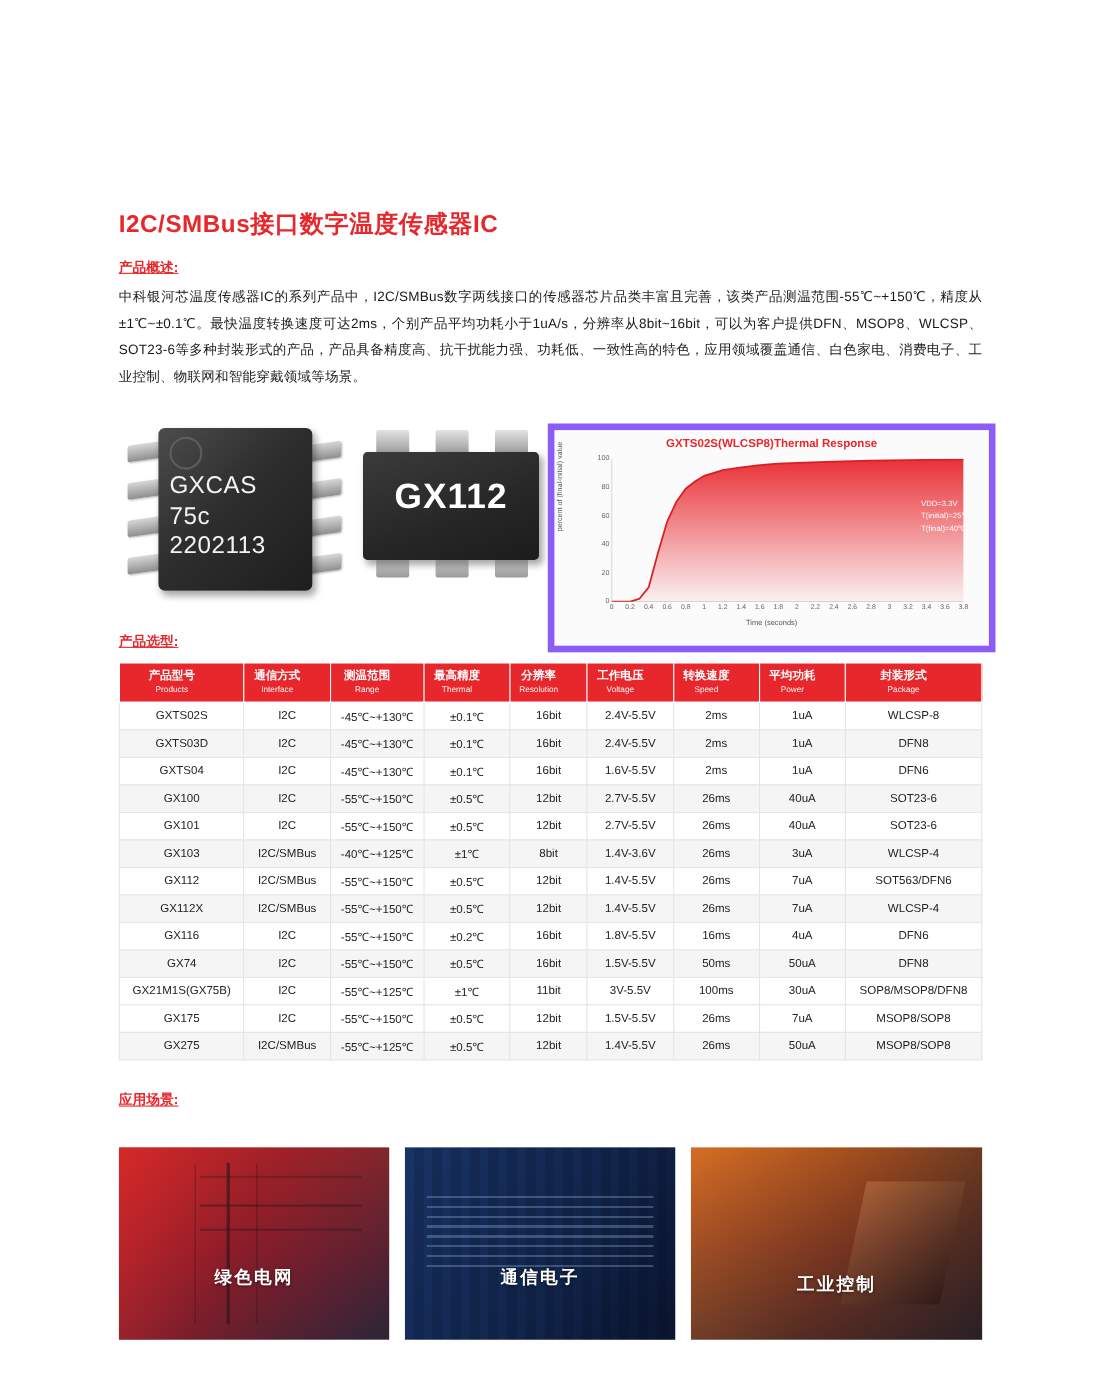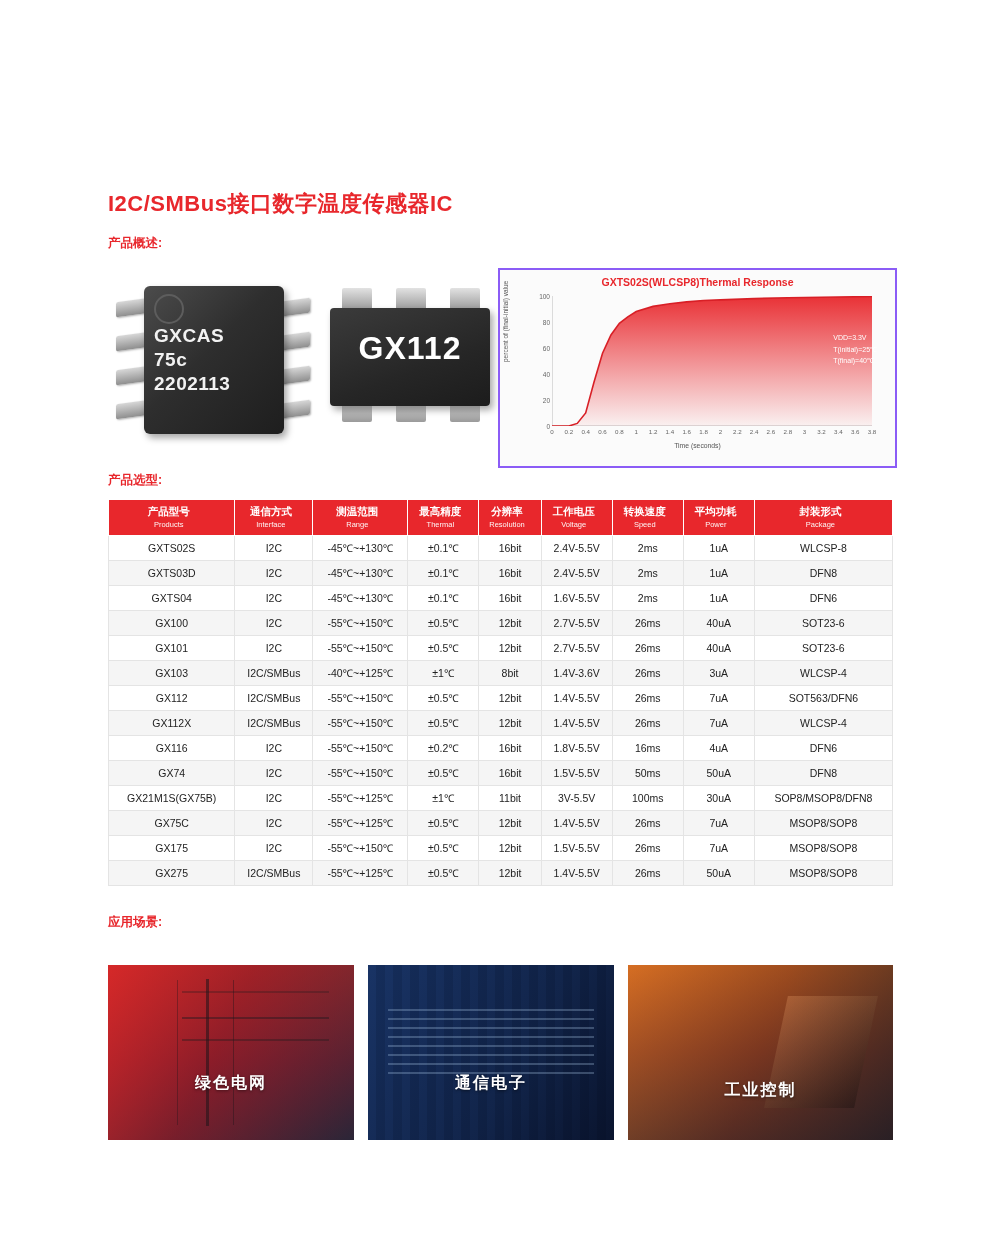--- a/index.html
+++ b/index.html
@@ -34,20 +34,21 @@
     font-weight: bold;
     letter-spacing: 0.5px;
     margin: 0 0 18px 0;
     line-height: 1.2;
   }
   .section-label {
     color: #e8272c;
     font-size: 12.5px;
     font-weight: bold;
     margin: 0 0 7px 0;
+    text-decoration: underline;
   }
   .overview-text {
     font-size: 12.3px;
     line-height: 1.95;
     color: #1a1a1a;
     text-align: justify;
     margin: 0;
     letter-spacing: 0.2px;
   }
 
@@ -81,22 +82,22 @@
     width: 26px; height: 26px;
     border: 2px solid #5d5d5d;
     border-radius: 50%;
   }
   .chip-a .txt {
     position: absolute;
     left: 46px;
     top: 46px;
     width: 130px;
     color: #f2f2f2;
-    font-size: 19px;
-    font-weight: bold;
+    font-size: 22px;
+    font-weight: normal;
     line-height: 1.25;
     letter-spacing: 0.5px;
   }
   .chip-a .pin {
     position: absolute;
     left: 8px;
     width: 34px;
     height: 15px;
     background: linear-gradient(180deg,#d7d7d7,#8e8e8e);
     border-radius: 2px;
@@ -137,25 +138,25 @@
     background: linear-gradient(180deg,#e2e2e2,#9a9a9a);
     border-radius: 2px;
   }
   .chip-b .lead.t { top: 6px; }
   .chip-b .lead.b { top: 118px; }
 
   
   .chart-card {
     position: absolute;
     left: 390px;
-    top: 2px;
+    top: 16px;
     width: 395px;
     height: 196px;
     background: #fbfbfb;
-    border: 2px solid #8b5cf6;
+    border: 6px solid #8b5cf6;
   }
   .chart-title {
     position: absolute;
     top: 6px; left: 0; right: 0;
     text-align: center;
     font-size: 10.5px;
     color: #e8272c;
     font-weight: bold;
   }
   .chart-plot {
@@ -225,21 +226,21 @@
   }
   table.spec {
     width: 785px;
     border-collapse: collapse;
     font-size: 10.5px;
   }
   table.spec th {
     background: #e8272c;
     color: #ffffff;
     border: 1px solid #ffffff;
-    padding: 5px 8px 6px 2px;
+    padding: 5px 20px 6px 2px;
     font-weight: bold;
     line-height: 1.25;
   }
   table.spec th .en {
     display: block;
     font-size: 7.5px;
     font-weight: normal;
     opacity: .95;
     margin-top: 1px;
   }
@@ -334,20 +335,21 @@
 </style>
 </head>
 <body>
 
 <div class="page">
   <div class="content">
 
     <h1 class="title">I2C/SMBus接口数字温度传感器IC</h1>
 
     <div class="section-label">产品概述:</div>
+    <p class="overview-text">中科银河芯温度传感器IC的系列产品中，I2C/SMBus数字两线接口的传感器芯片品类丰富且完善，该类产品测温范围-55℃~+150℃，精度从±1℃~±0.1℃。最快温度转换速度可达2ms，个别产品平均功耗小于1uA/s，分辨率从8bit~16bit，可以为客户提供DFN、MSOP8、WLCSP、SOT23-6等多种封装形式的产品，产品具备精度高、抗干扰能力强、功耗低、一致性高的特色，应用领域覆盖通信、白色家电、消费电子、工业控制、物联网和智能穿戴领域等场景。</p>
 
     <div class="media-row">
 
       <div class="chip-a">
         <div class="pin" style="top:22px"></div>
         <div class="pin" style="top:56px"></div>
         <div class="pin" style="top:90px"></div>
         <div class="pin" style="top:124px"></div>
         <div class="pin r" style="top:22px"></div>
         <div class="pin r" style="top:56px"></div>
@@ -560,31 +562,20 @@
               <td class="tiny">GX21M1S(GX75B)</td>
               <td>I2C</td>
               <td>-55℃~+125℃</td>
               <td>±1℃</td>
               <td>11bit</td>
               <td>3V-5.5V</td>
               <td>100ms</td>
               <td>30uA</td>
               <td class="tiny">SOP8/MSOP8/DFN8</td>
             </tr>
-            <tr class="alt">
-              <td>GX75C</td>
-              <td>I2C</td>
-              <td>-55℃~+125℃</td>
-              <td>±0.5℃</td>
-              <td>12bit</td>
-              <td>1.4V-5.5V</td>
-              <td>26ms</td>
-              <td>7uA</td>
-              <td>MSOP8/SOP8</td>
-            </tr>
             <tr>
               <td>GX175</td>
               <td>I2C</td>
               <td>-55℃~+150℃</td>
               <td>±0.5℃</td>
               <td>12bit</td>
               <td>1.5V-5.5V</td>
               <td>26ms</td>
               <td>7uA</td>
               <td>MSOP8/SOP8</td>

